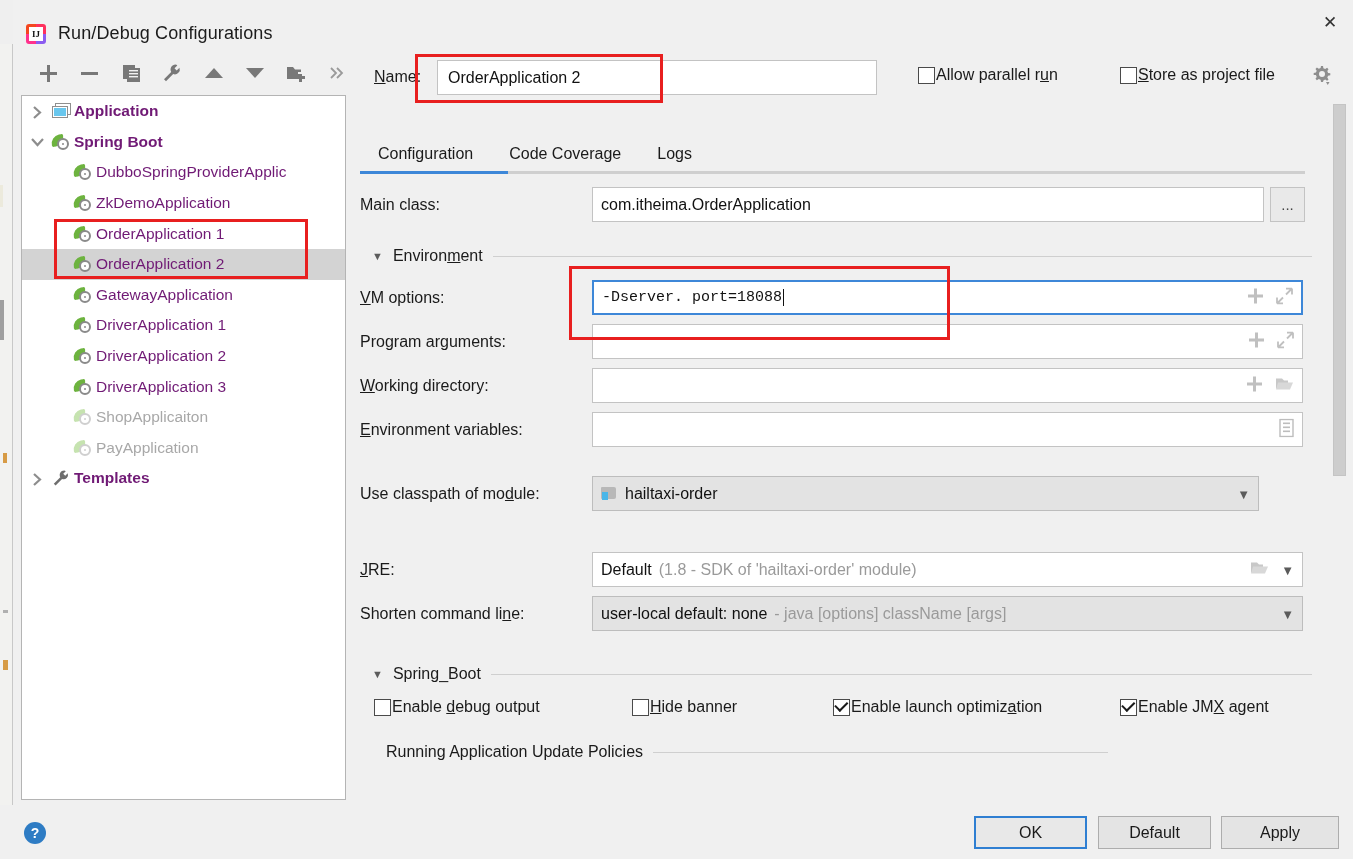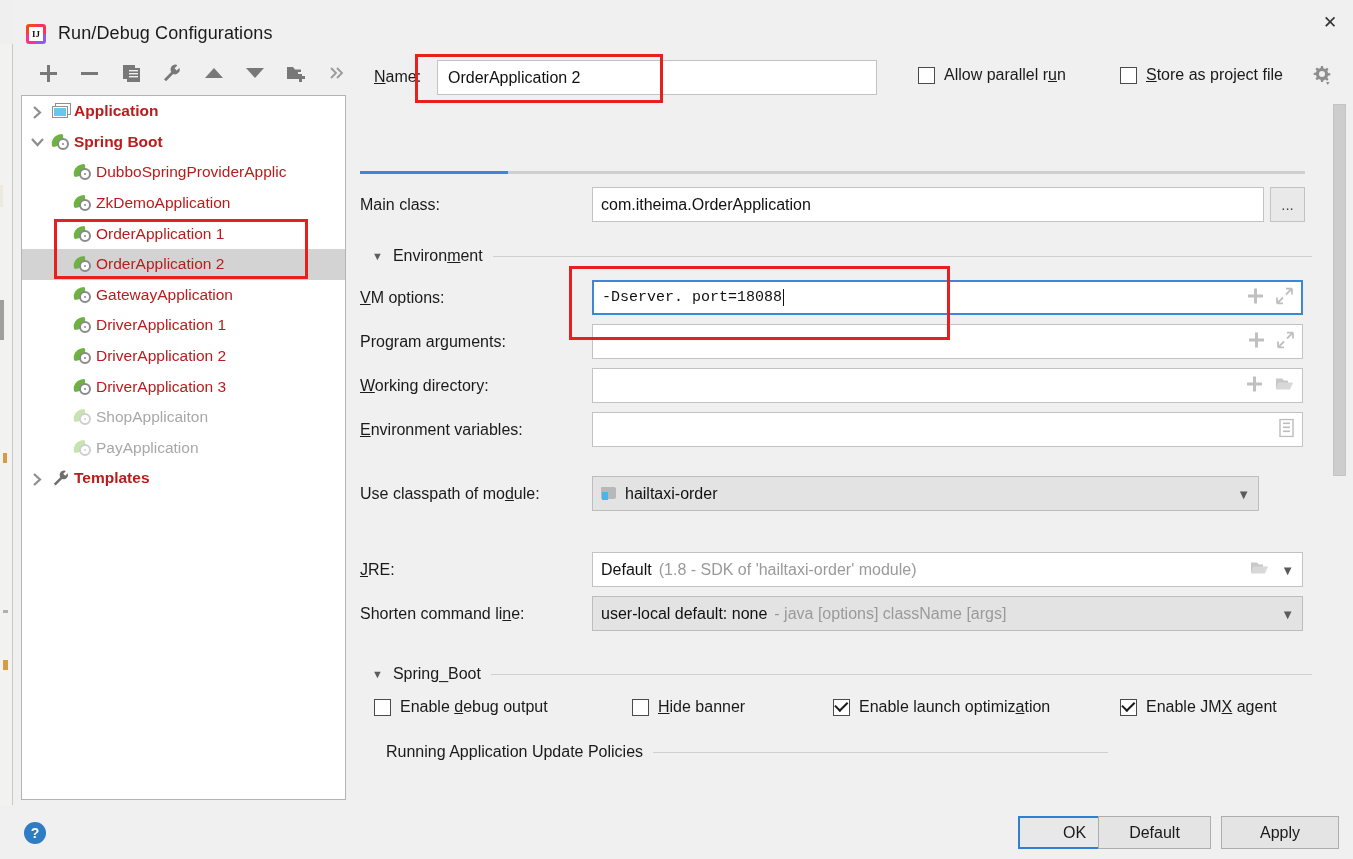--- a/index.html
+++ b/index.html
@@ -80,21 +80,21 @@
   .tree-row {
     height: 30.6px; display: flex; align-items: center;
     padding-left: 4px; white-space: nowrap; font-size: 15.5px;
   }
   .tree-row.selected { background: #d3d3d3; }
   .tree-row .twisty {
     width: 22px; flex: 0 0 auto; text-align: center; color: #8d8d8d; font-size: 13px;
   }
   .tree-row .twisty svg { display:inline-block; vertical-align: middle; }
   .tree-row .node-icon { width: 26px; flex: 0 0 auto; display:flex; align-items:center; justify-content:center; }
-  .tree-row .node-label { color: #b91c1c; }
+  .tree-row .node-label { color: #701a75; }
   .tree-row.group .node-label { font-weight: bold; }
   .tree-row.disabled .node-label { color: #a8a8a8; }
   .tree-row.indent { padding-left: 26px; }
 
   
   .spring-ico { position: relative; width: 20px; height: 18px; }
   .spring-ico .leaf {
     position:absolute; left:0; top:2px; width:13px; height:11px;
     background:#6db33f; border-radius: 10px 2px 10px 2px; transform: rotate(-12deg);
   }
@@ -146,21 +146,21 @@
   }
 
   .cb {
     width:17px; height:17px; border:1.5px solid #4a4a4a; background:#fff;
     display:inline-flex; align-items:center; justify-content:center; flex:0 0 auto;
   }
   .cb.checked:after {
     content:""; width:10px; height:6px; border-left:2px solid #1b1b1b; border-bottom:2px solid #1b1b1b;
     transform: rotate(-45deg) translate(1px,-2px);
   }
-  .cb-wrap { display:flex; align-items:center; gap:9px; font-size:16px; }
+  .cb-wrap { display:flex; align-items:center; gap:1px; font-size:16px; }
   .u { text-decoration: underline; }
 
   .gear-ico { color:#8e8e8e; position:relative; display:inline-block; }
 
   
   .tabs {
     position:absolute; left:360px; top:136px; width: 965px; height: 36px;
     display:flex; align-items:flex-end; gap:0;
   }
   .tab {
@@ -214,21 +214,21 @@
   .btnbar { position:absolute; left:0; bottom:0; width:1353px; height:54px; background:#f0f0f0; }
   .help-ico {
     position:absolute; left:24px; top:17px; width:22px; height:22px; border-radius:50%;
     background:#2e7cc4; color:#fff; font-size:14px; font-weight:bold;
     display:flex; align-items:center; justify-content:center;
   }
   .dlg-btn {
     position:absolute; top:11px; height:33px; background:#e4e4e4; border:1px solid #adadad;
     display:flex; align-items:center; justify-content:center; font-size:16px; color:#1a1a1a;
   }
-  .dlg-btn.primary { border:2px solid #2f7fd2; background:#e8e8e8;margin-left:44px; }
+  .dlg-btn.primary { border:2px solid #2f7fd2; background:#e8e8e8; }
 
   
   .annot { position:absolute; border:3px solid #e81f1f; pointer-events:none; }
 
   .updrow { position:absolute; left:0; top:770px; width:965px; height:30px; overflow:hidden; }
 </style>
 </head>
 <body>
 
 <div id="root">
@@ -469,20 +469,25 @@
     <span><span class="u">S</span>tore as project file</span>
   </div>
   <div style="position:absolute; left:1310px; top:64px;" class="gear-ico">
     <svg width="24" height="24" viewBox="0 0 24 24">
       <path d="M11 2h2l.4 2.2 1.8.8 1.9-1.2 1.4 1.4-1.2 1.9.8 1.8 2.2.4v2l-2.2.4-.8 1.8 1.2 1.9-1.4 1.4-1.9-1.2-1.8.8L13 18h-2l-.4-2.2-1.8-.8-1.9 1.2-1.4-1.4 1.2-1.9-.8-1.8L3.7 11V9l2.2-.4.8-1.8L5.5 4.9 6.9 3.5l1.9 1.2 1.8-.8z" fill="#8e8e8e"></path>
       <circle cx="12" cy="10" r="3" fill="#f0f0f0"></circle>
       <path d="M16 18 L19.5 18 L17.75 21 Z" fill="#8e8e8e"></path>
     </svg>
   </div>
 
+  <div class="tabs">
+    <div class="tab">Configuration</div>
+    <div class="tab">Code Coverage</div>
+    <div class="tab">Logs</div>
+  </div>
   <div class="tabs-underline">
     <div class="active"></div>
   </div>
 
   <div class="content">
 
     <div class="fieldrow" style="top:139px; position:absolute; left:0; width:965px;">
       <div class="flabel">Main class:</div>
       <div class="fbox" style="left:232px; width:672px;">
         <span>com.itheima.OrderApplication</span>

